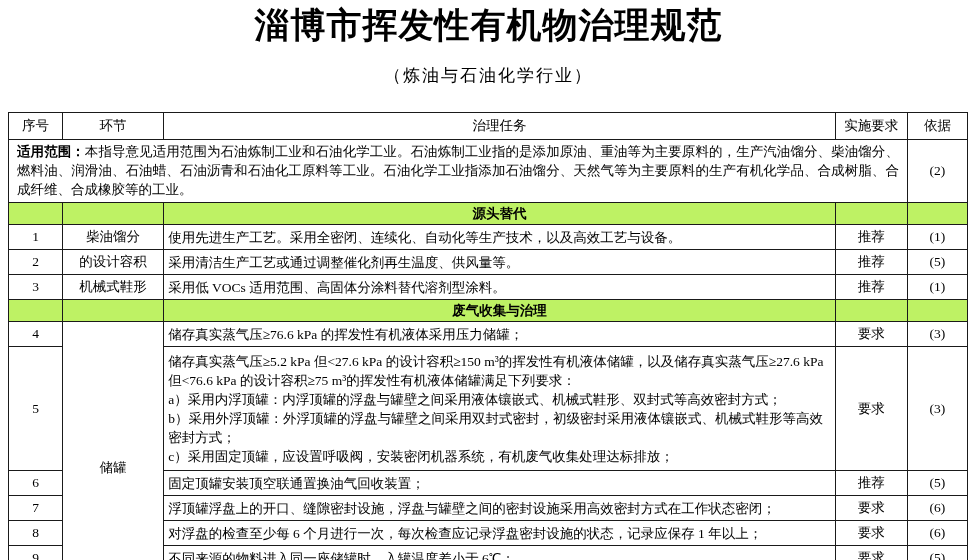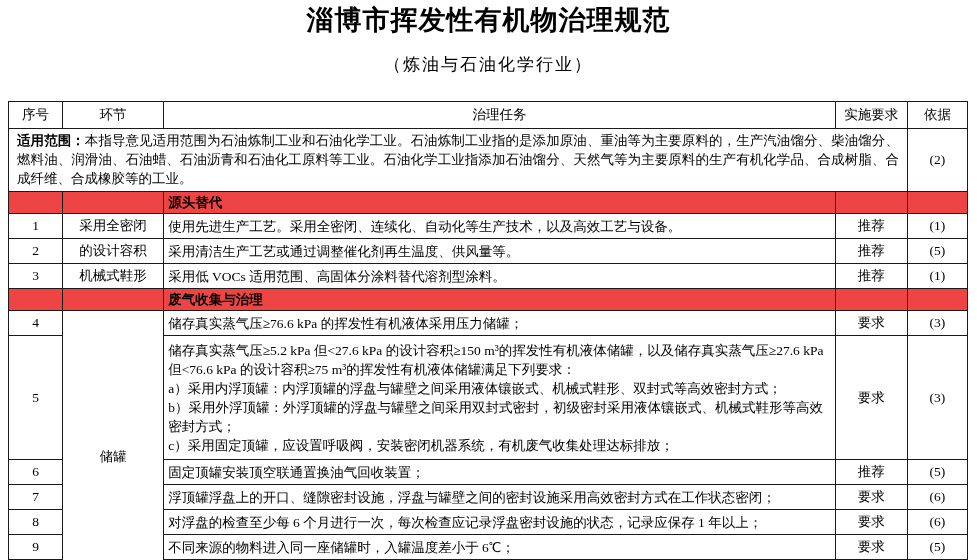--- a/index.html
+++ b/index.html
@@ -13,21 +13,21 @@
   .page {
     width: 977px;
     height: 560px;
     font-family: "Liberation Serif", serif;
     color: #000;
   }
   .doc-title {
     margin: 2px 0 0 0;
     text-align: center;
     font-family: "Liberation Sans", sans-serif;
-    font-size: 27px;
+    font-size: 35px;
     font-weight: bold;
     letter-spacing: 1px;
   }
   .doc-subtitle {
     margin: 15px 0 25px 0;
     text-align: center;
     font-size: 17px;
     letter-spacing: 2px;
   }
   table.spec {
@@ -56,22 +56,23 @@
     padding: 2px 2px;
     margin-left: 26px;
   }
   tr.scope-row td.scope-text {
     line-height: 19px;
     padding: 2px 8px 3px 8px;
     text-align: justify;
   }
   .scope-label { font-weight: bold; }
   tr.section-row td {
-    background: #ef4444;
+    background: #bef264;
     height: 19px;
+    text-align: center;
     font-weight: bold;
     margin-top: 8px;
   }
   td.c { text-align: center; }
   td.task {
     white-space: pre-line;
     line-height: 19px;
     padding: 1px 8px;
   }
   tr.r-std td    { height: 22px; }
@@ -114,21 +115,21 @@
     <tr class="section-row">
       <td></td>
       <td></td>
       <td>源头替代</td>
       <td></td>
       <td></td>
     </tr>
 
     <tr class="r-std">
       <td class="c">1</td>
-      <td class="c">采用全密闭</td>
+      <td class="c">柴油馏分</td>
       <td class="task">使用先进生产工艺。采用全密闭、连续化、自动化等生产技术，以及高效工艺与设备。</td>
       <td class="c">推荐</td>
       <td class="c">(1)</td>
     </tr>
 
     <tr class="r-std">
       <td class="c">2</td>
       <td class="c">的设计容积</td>
       <td class="task">采用清洁生产工艺或通过调整催化剂再生温度、供风量等。</td>
       <td class="c">推荐</td>

